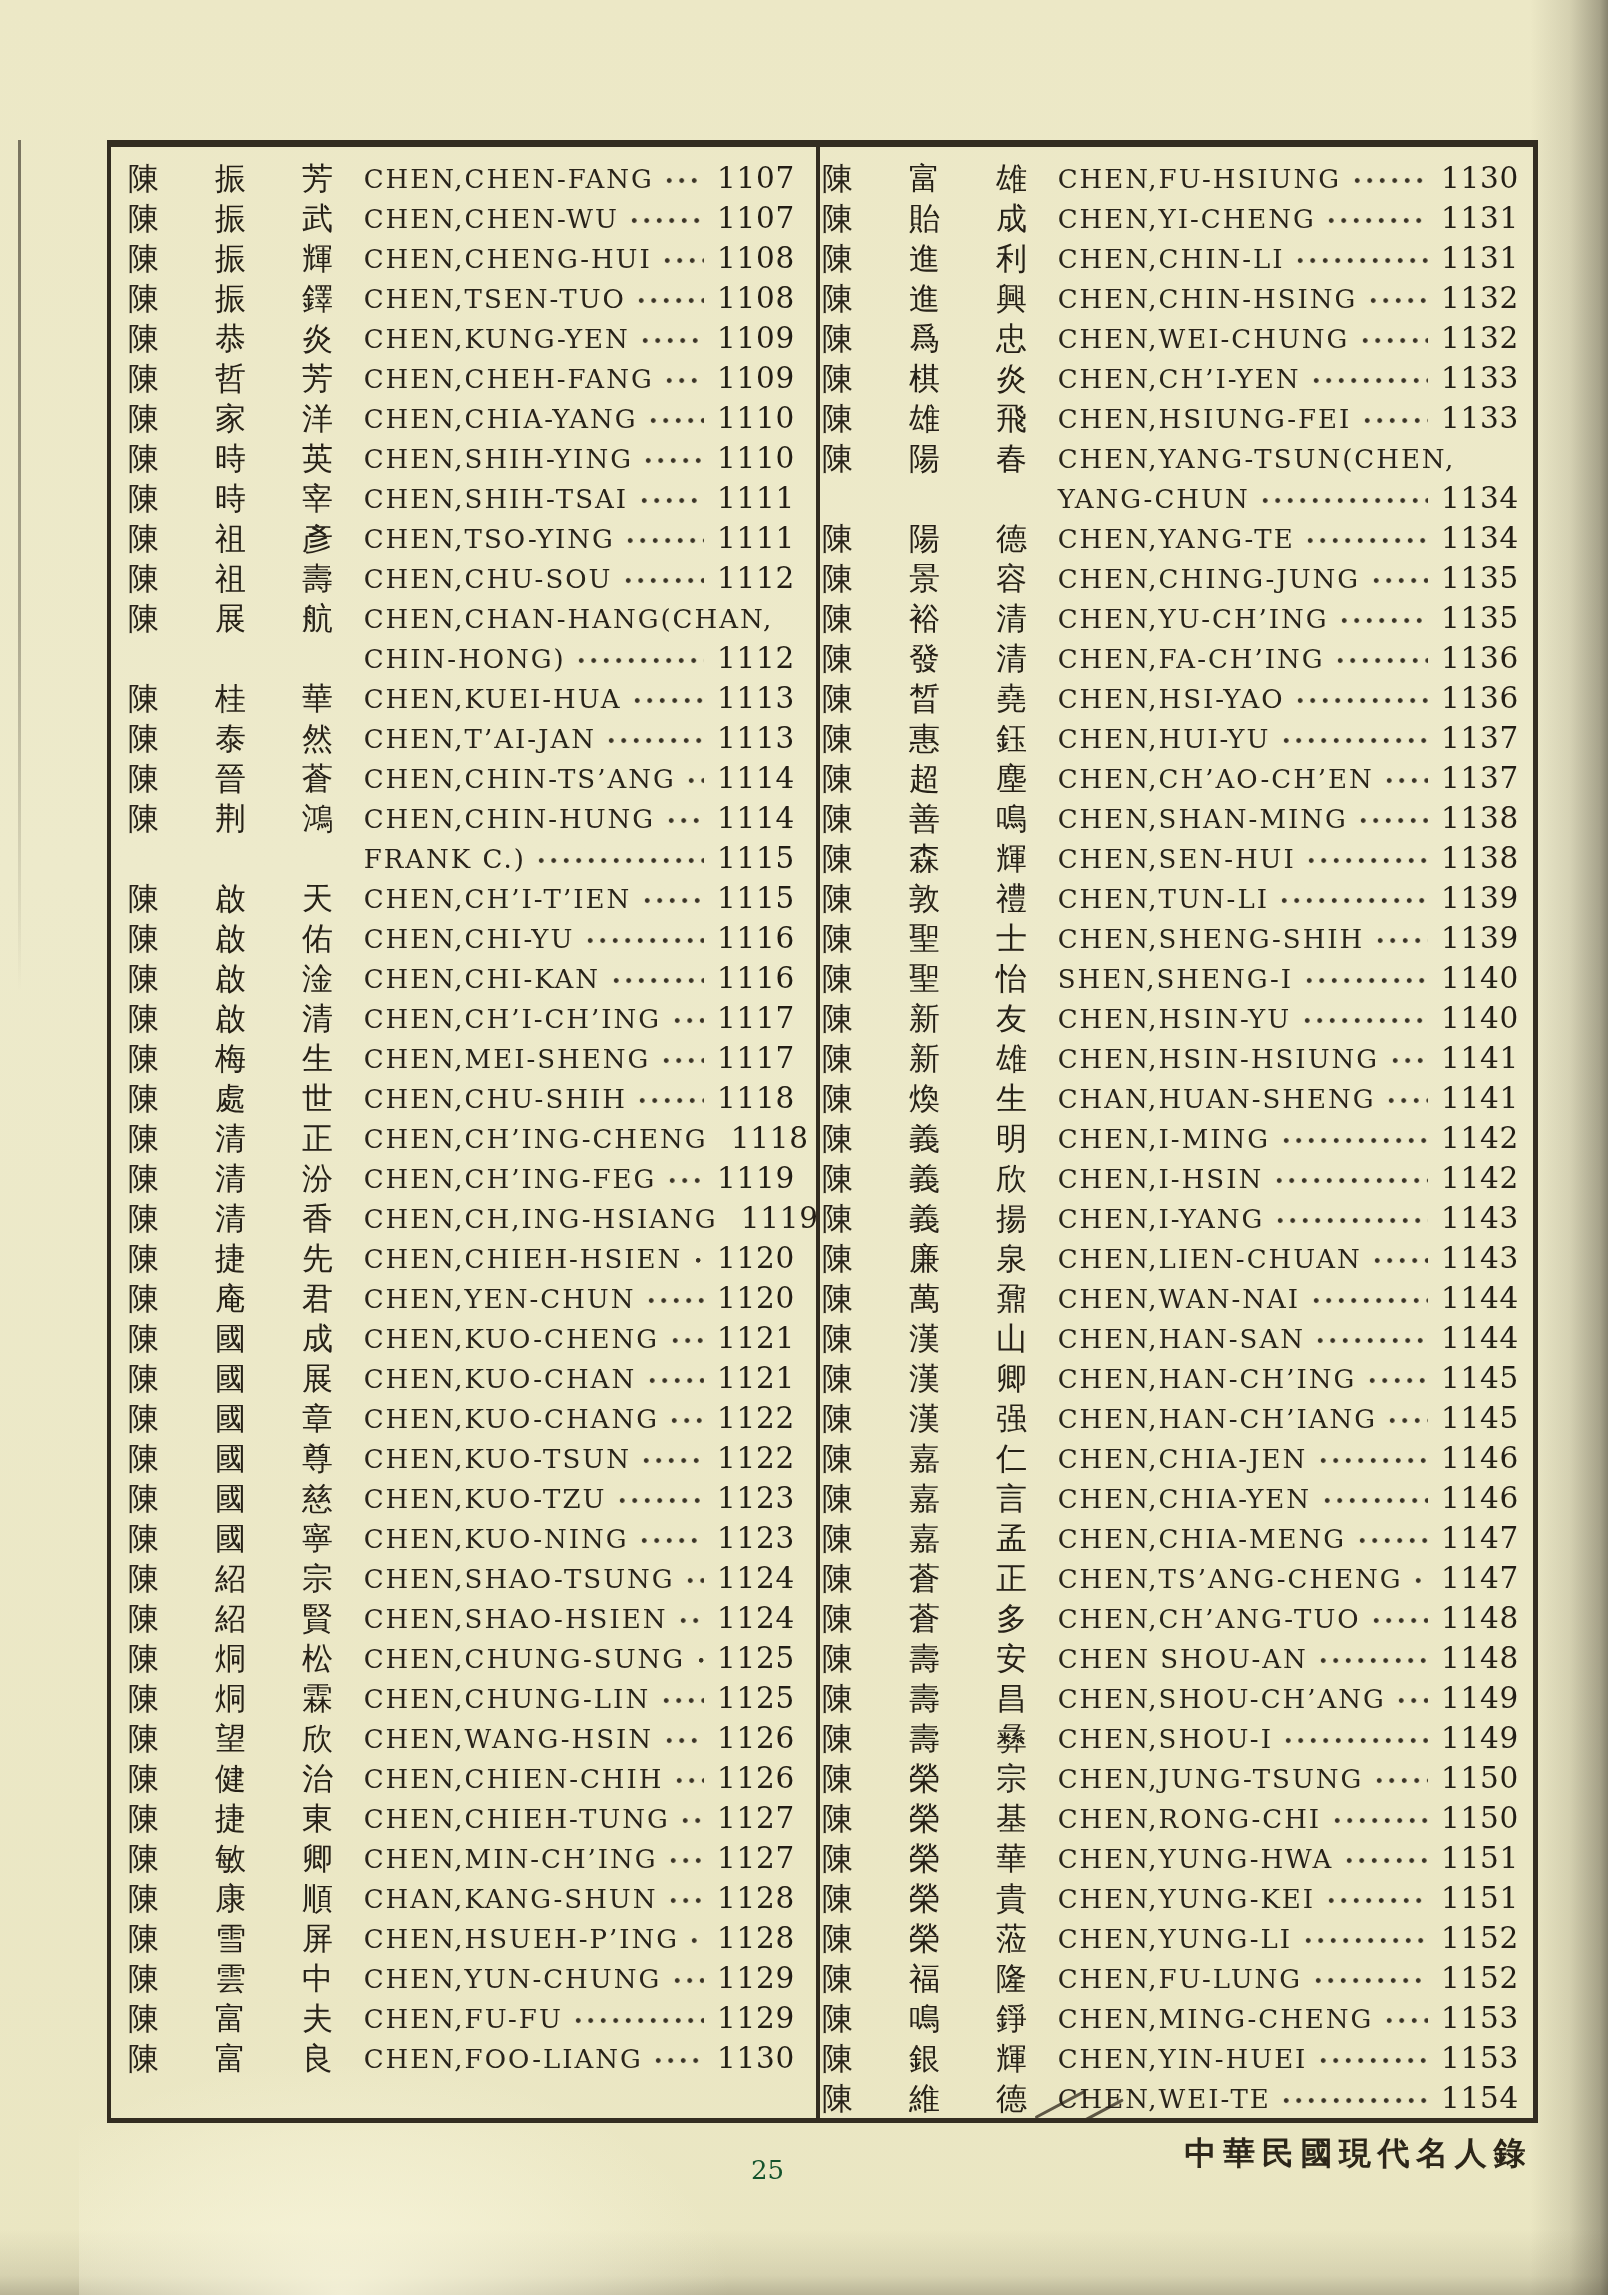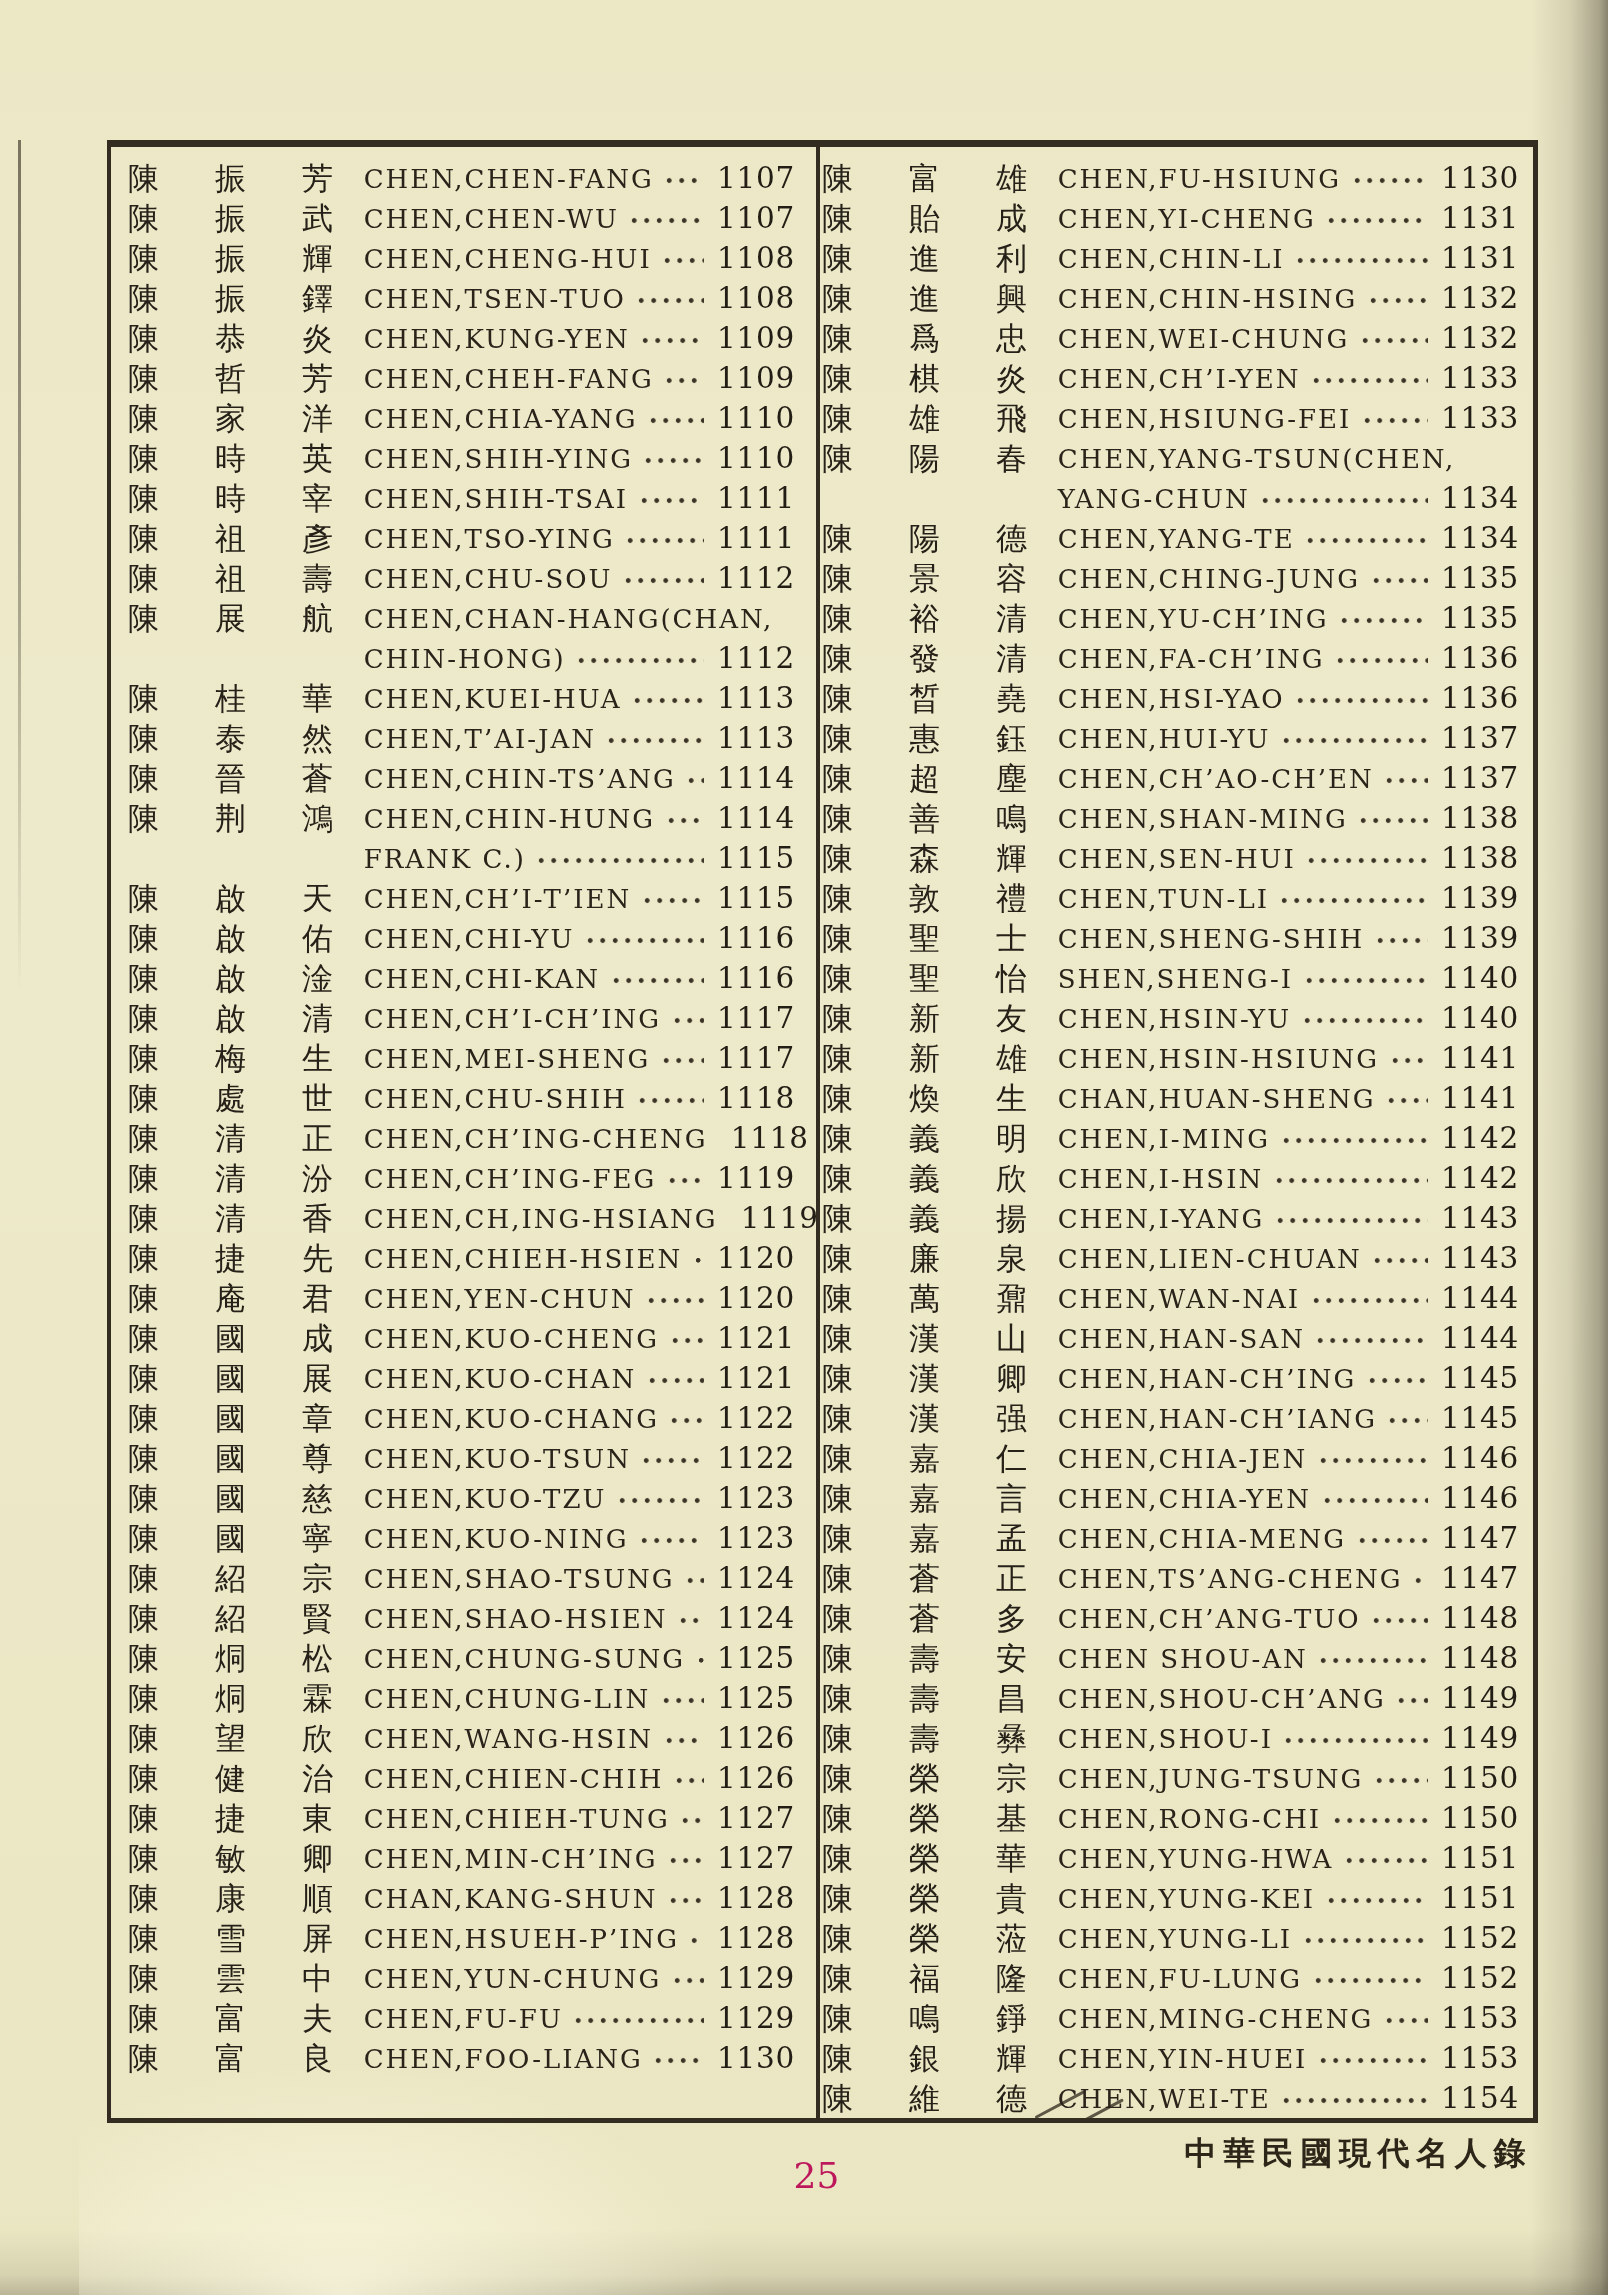--- a/index.html
+++ b/index.html
@@ -48,22 +48,22 @@
     background-image:radial-gradient(circle at 5.2px 3.3px,#3b3426 2px,rgba(0,0,0,0) 2.6px);
     background-size:12.5px 6.6px;background-repeat:repeat-x;background-position:left center;
   }
   .dots.hidden{visibility:hidden;}
   .num{
     width:84px;min-width:84px;text-align:right;
     font-size:29.5px;line-height:1;letter-spacing:0.7px;color:#231e15;
   }
 
   .page-number{
-    position:absolute;left:751px;top:2155px;width:131px;text-align:center;
-    font-size:36px;color:#be185d;
+    position:absolute;left:751px;top:2155px;width:131px;text-align:left;
+    font-size:26px;color:#14532d;
   }
   .footer-title{
     position:absolute;right:77px;top:2132px;
     font-size:32px;font-weight:600;letter-spacing:6.6px;color:#2c2619;
     font-family:"DejaVu Serif","Liberation Serif",serif;
   }
 </style>
 </head>
 <body>
 

